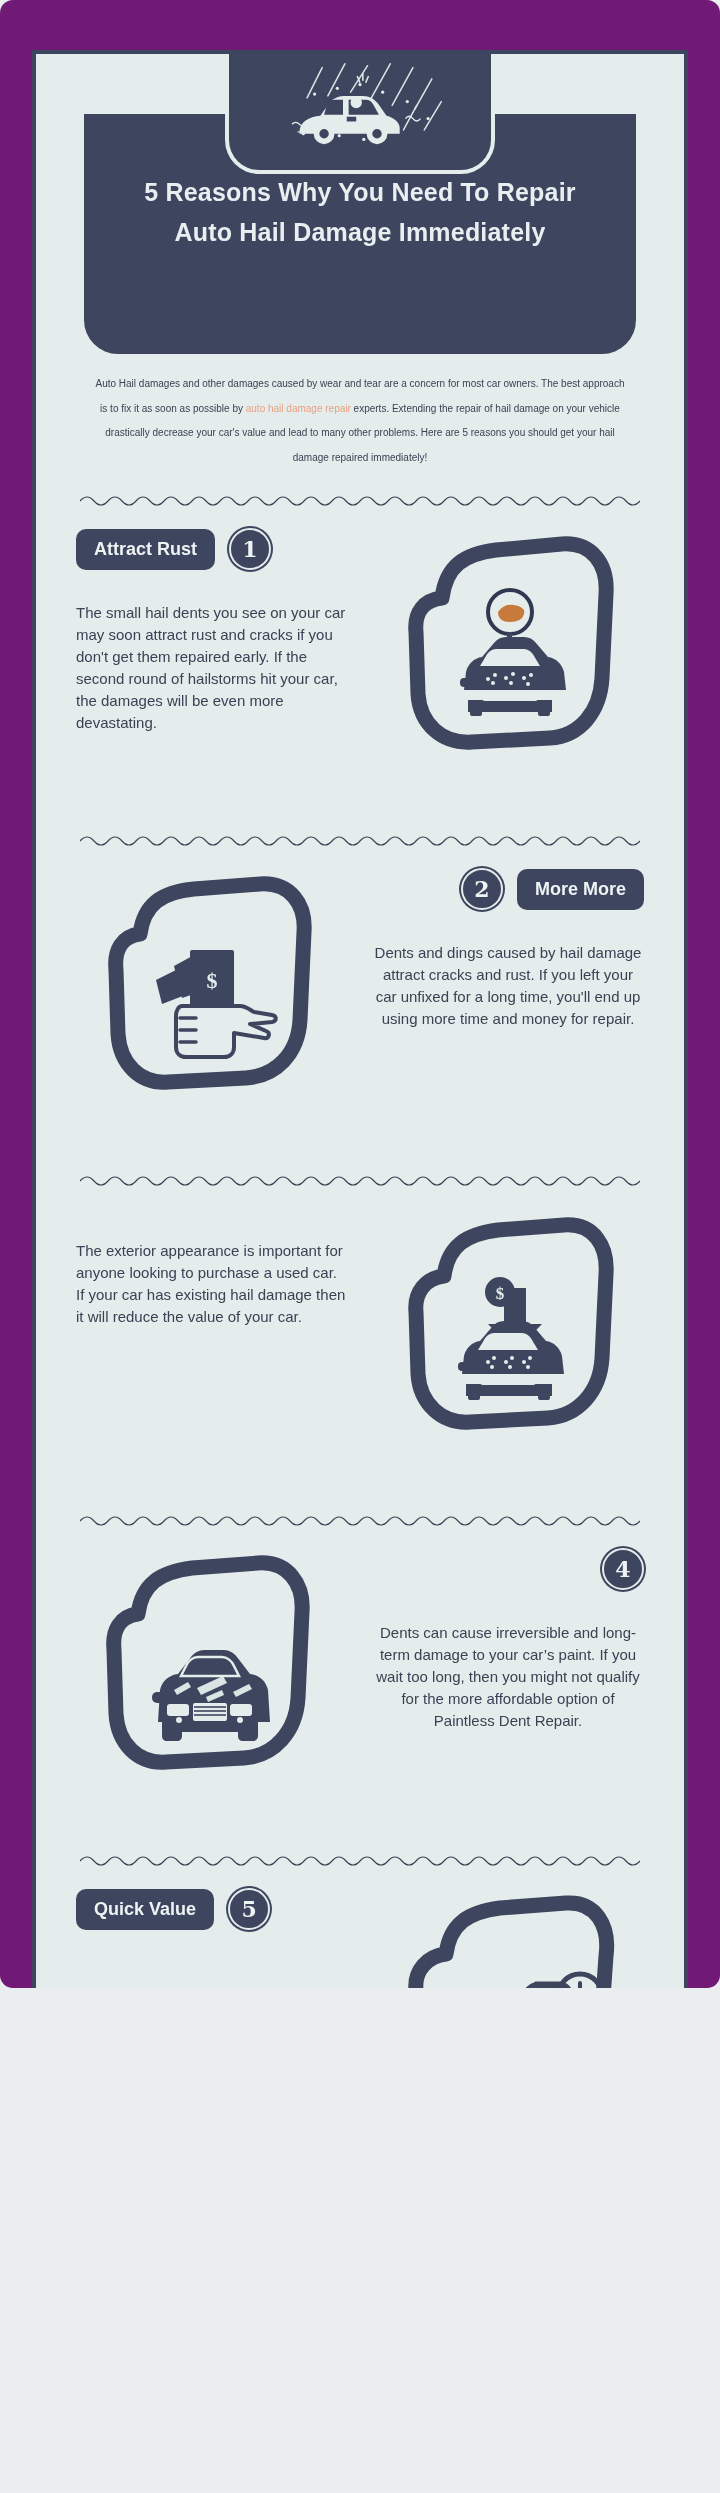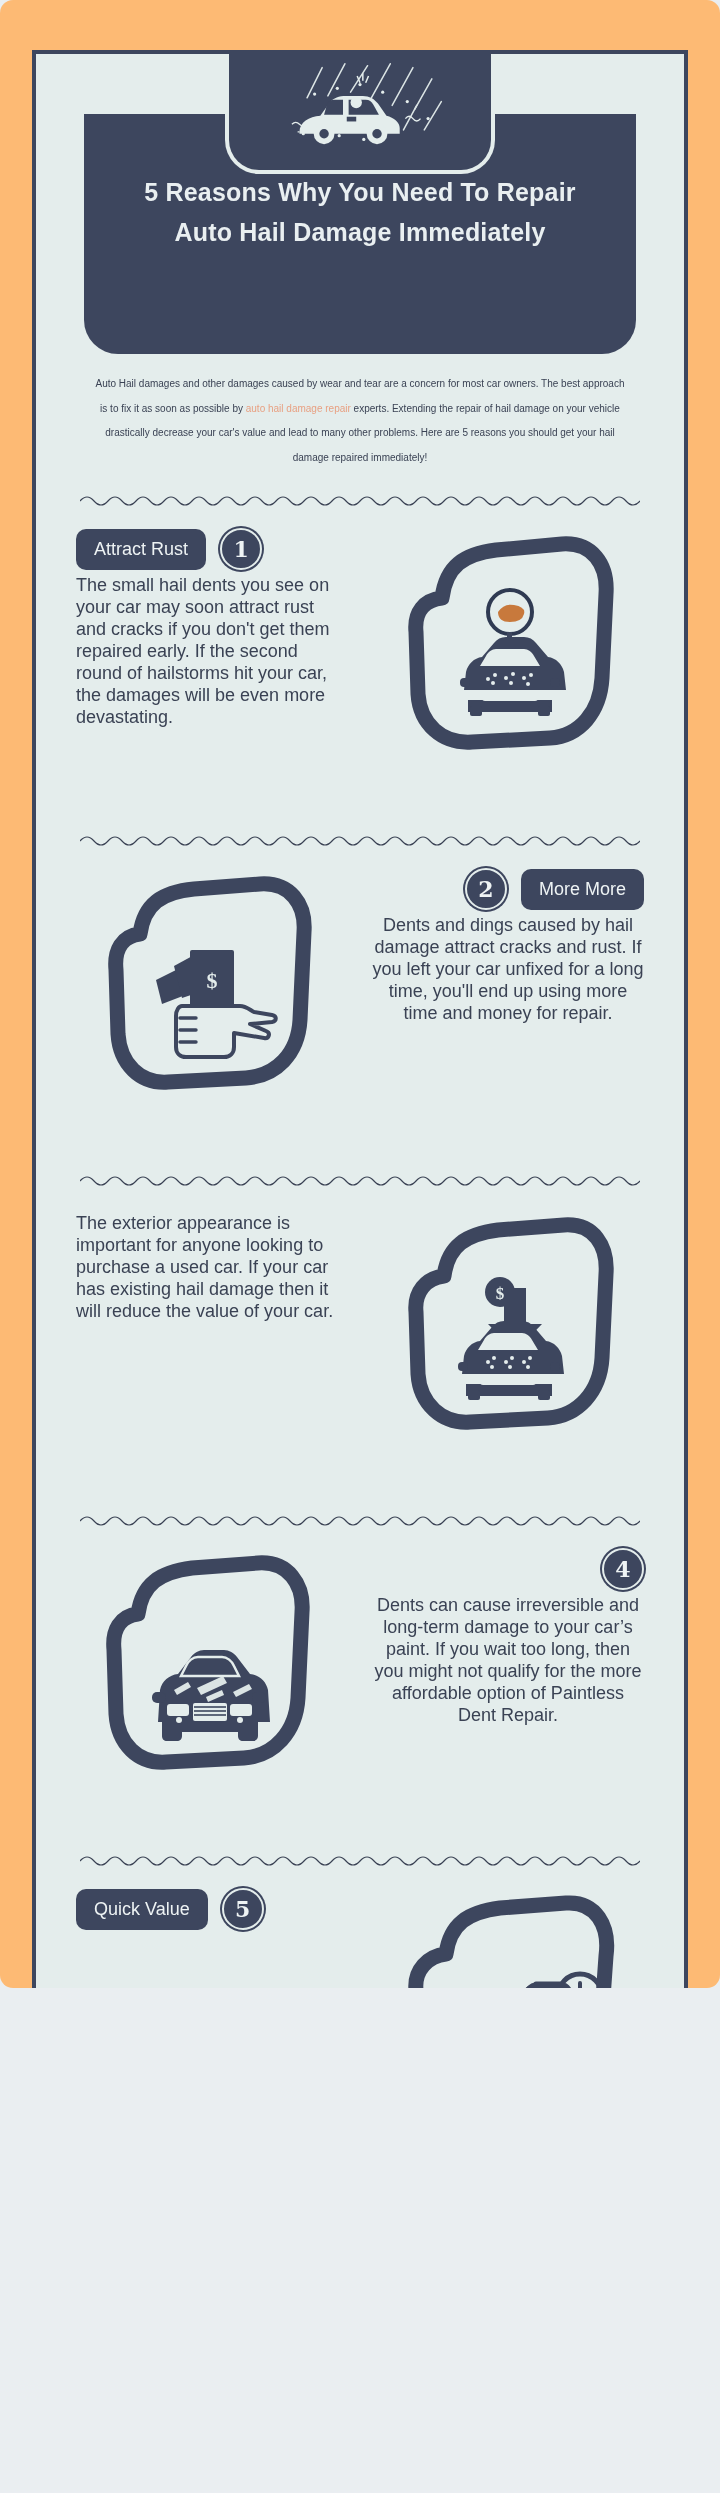--- a/index.html
+++ b/index.html
@@ -6,21 +6,21 @@
   html, body {
     width: 720px;
     height: 2493px;
     background: #eaeef1;
     font-family: "Liberation Sans", sans-serif;
   }
   .page {
     position: relative;
     width: 720px;
     height: 1988px;
-    background: #fdba74;
+    background: #701a75;
     overflow: hidden;
     border-radius: 13px;
   }
   
   .frame {
     position: absolute;
     left: 32px;
     top: 50px;
     width: 656px;
     height: 2390px;
@@ -120,21 +120,21 @@
     display: flex;
     align-items: center;
     gap: 14px;
   }
   .section.rev .label-row { flex-direction: row-reverse; }
 
   .pill {
     background: #3d465e;
     color: #eef3f4;
     font-size: 18px;
-    font-weight: normal;
+    font-weight: bold;
     border-radius: 10px;
     padding: 9px 18px;
     line-height: 23px;
     white-space: pre-line;
   }
   .badge {
     width: 42px; height: 42px;
     flex: 0 0 42px;
     border-radius: 50%;
     background: #3d465e;
@@ -142,23 +142,23 @@
     box-shadow: 0 0 0 2px #3d465e;
     color: #eef3f4;
     font-size: 22px;
     font-weight: bold;
     display: flex;
     align-items: center;
     justify-content: center;
     font-family: "DejaVu Serif", serif;
   }
   .body-text {
-    margin-top: 4px;
+    margin-top: 32px;
     color: #3a4254;
-    font-size: 18px;
+    font-size: 15px;
     line-height: 22px;
     width: 272px;
   }
   .section.rev .body-text { text-align: center; margin-left: 28px; }
 
   
   .blob {
     position: absolute;
     top: 18px;
     left: 50%;

